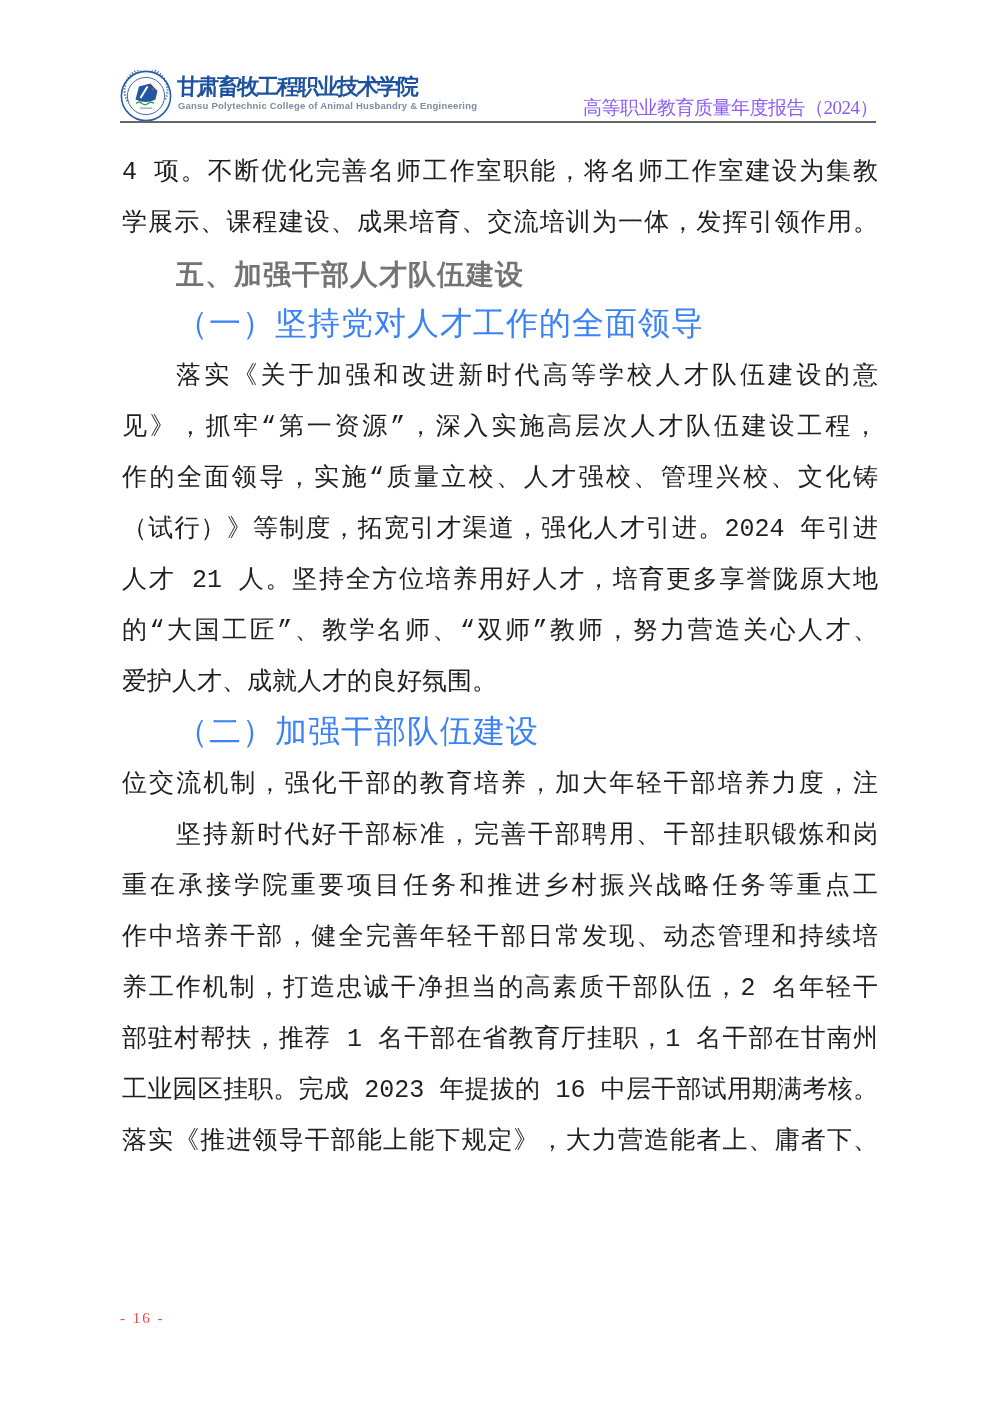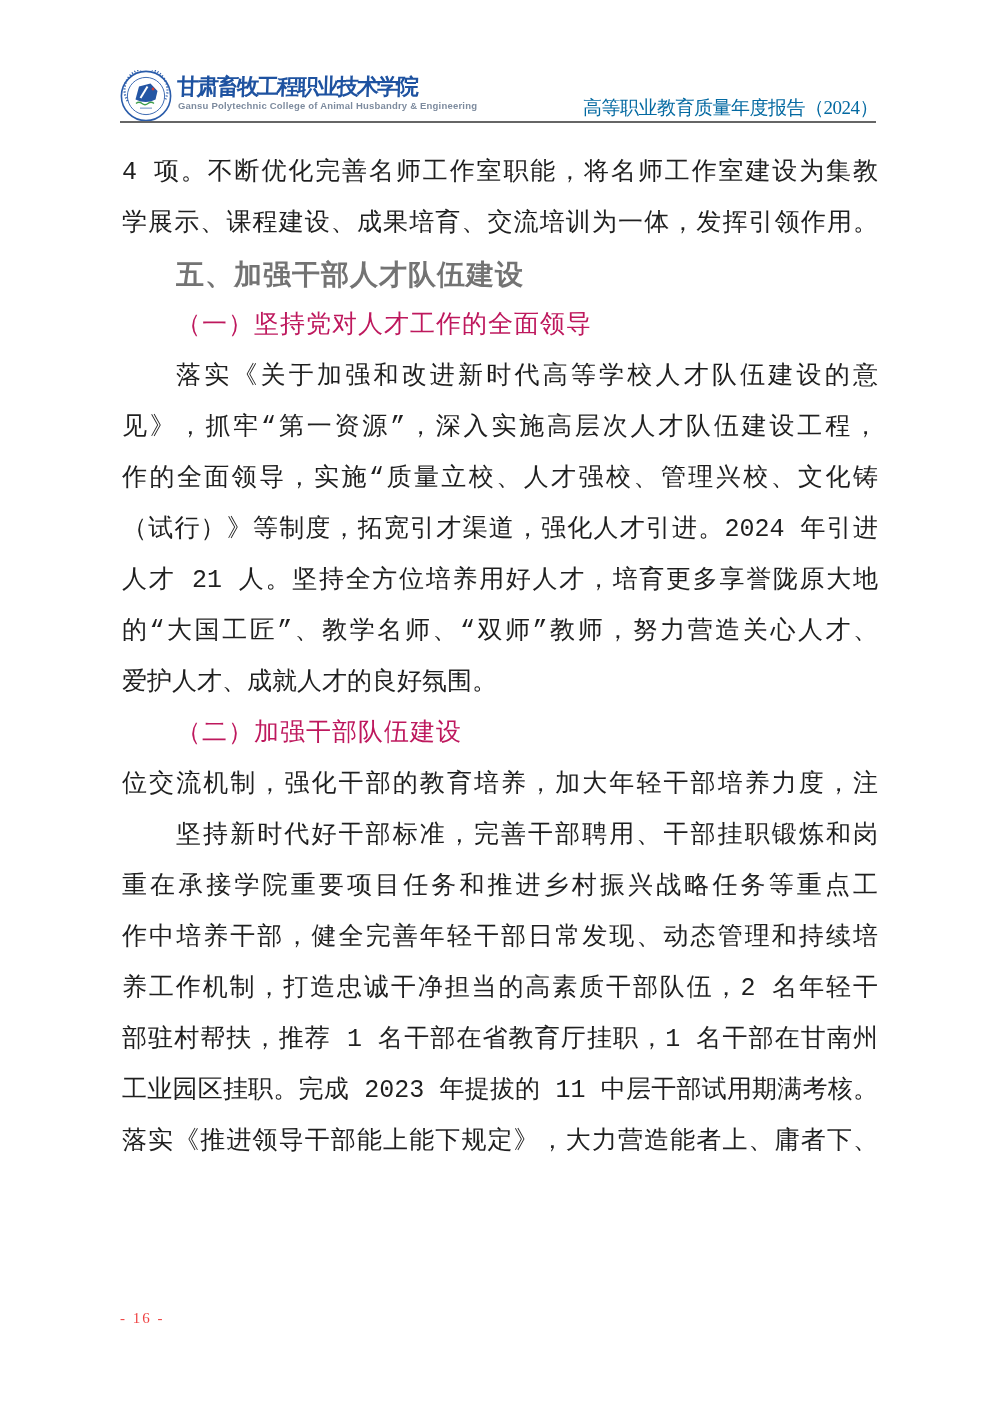--- a/index.html
+++ b/index.html
@@ -24,21 +24,21 @@
     transform:skewX(-2deg);
   }
   .en-title{
     position:absolute;left:178px;top:100px;
     font-size:9.5px;color:#7d8b9e;letter-spacing:0.2px;
     white-space:nowrap;font-weight:bold;
     font-family:"Liberation Sans","DejaVu Sans",sans-serif;
   }
   .report-title{
     position:absolute;right:122px;top:95px;
-    font-size:19px;color:#0369a1;letter-spacing:-0.5px;
+    font-size:19px;color:#8b5cf6;letter-spacing:-0.5px;
     white-space:nowrap;
     font-family:"Liberation Serif","DejaVu Serif",serif;
   }
   .hdr-rule{
     position:absolute;left:120px;top:121px;width:756px;height:2px;
     background:#666666;
   }
 
   
   .content{
@@ -54,21 +54,21 @@
     text-align:justify;
     text-align-last:justify;
   }
   .ind{text-indent:54px;}
   .heading{
     font-family:"Liberation Sans","DejaVu Sans",sans-serif;
     font-weight:700;font-size:28px;color:#737373;
     letter-spacing:1px;
   }
   .sub{
-    font-size:25px;color:#be185d;
+    font-size:32px;color:#3b82f6;
     letter-spacing:1px;
   }
 
   
   .page-num{
     position:absolute;left:120px;top:1308px;
     font-size:15px;color:#ef4444;letter-spacing:2px;
     line-height:20px;
   }
 </style>
@@ -106,19 +106,19 @@
     <div class="ln j">人才 21 人。坚持全方位培养用好人才，培育更多享誉陇原大地</div>
     <div class="ln j">的“大国工匠”、教学名师、“双师”教师，努力营造关心人才、</div>
     <div class="ln">爱护人才、成就人才的良好氛围。</div>
     <div class="ln sub ind">（二）加强干部队伍建设</div>
     <div class="ln j">位交流机制，强化干部的教育培养，加大年轻干部培养力度，注</div>
     <div class="ln j ind">坚持新时代好干部标准，完善干部聘用、干部挂职锻炼和岗</div>
     <div class="ln j">重在承接学院重要项目任务和推进乡村振兴战略任务等重点工</div>
     <div class="ln j">作中培养干部，健全完善年轻干部日常发现、动态管理和持续培</div>
     <div class="ln j">养工作机制，打造忠诚干净担当的高素质干部队伍，2 名年轻干</div>
     <div class="ln j">部驻村帮扶，推荐 1 名干部在省教育厅挂职，1 名干部在甘南州</div>
-    <div class="ln j">工业园区挂职。完成 2023 年提拔的 11 中层干部试用期满考核。</div>
+    <div class="ln j">工业园区挂职。完成 2023 年提拔的 16 中层干部试用期满考核。</div>
     <div class="ln j">落实《推进领导干部能上能下规定》，大力营造能者上、庸者下、</div>
   </div>
 
   <div class="page-num">- 16 -</div>
 
 </div>
 
 </body></html>

